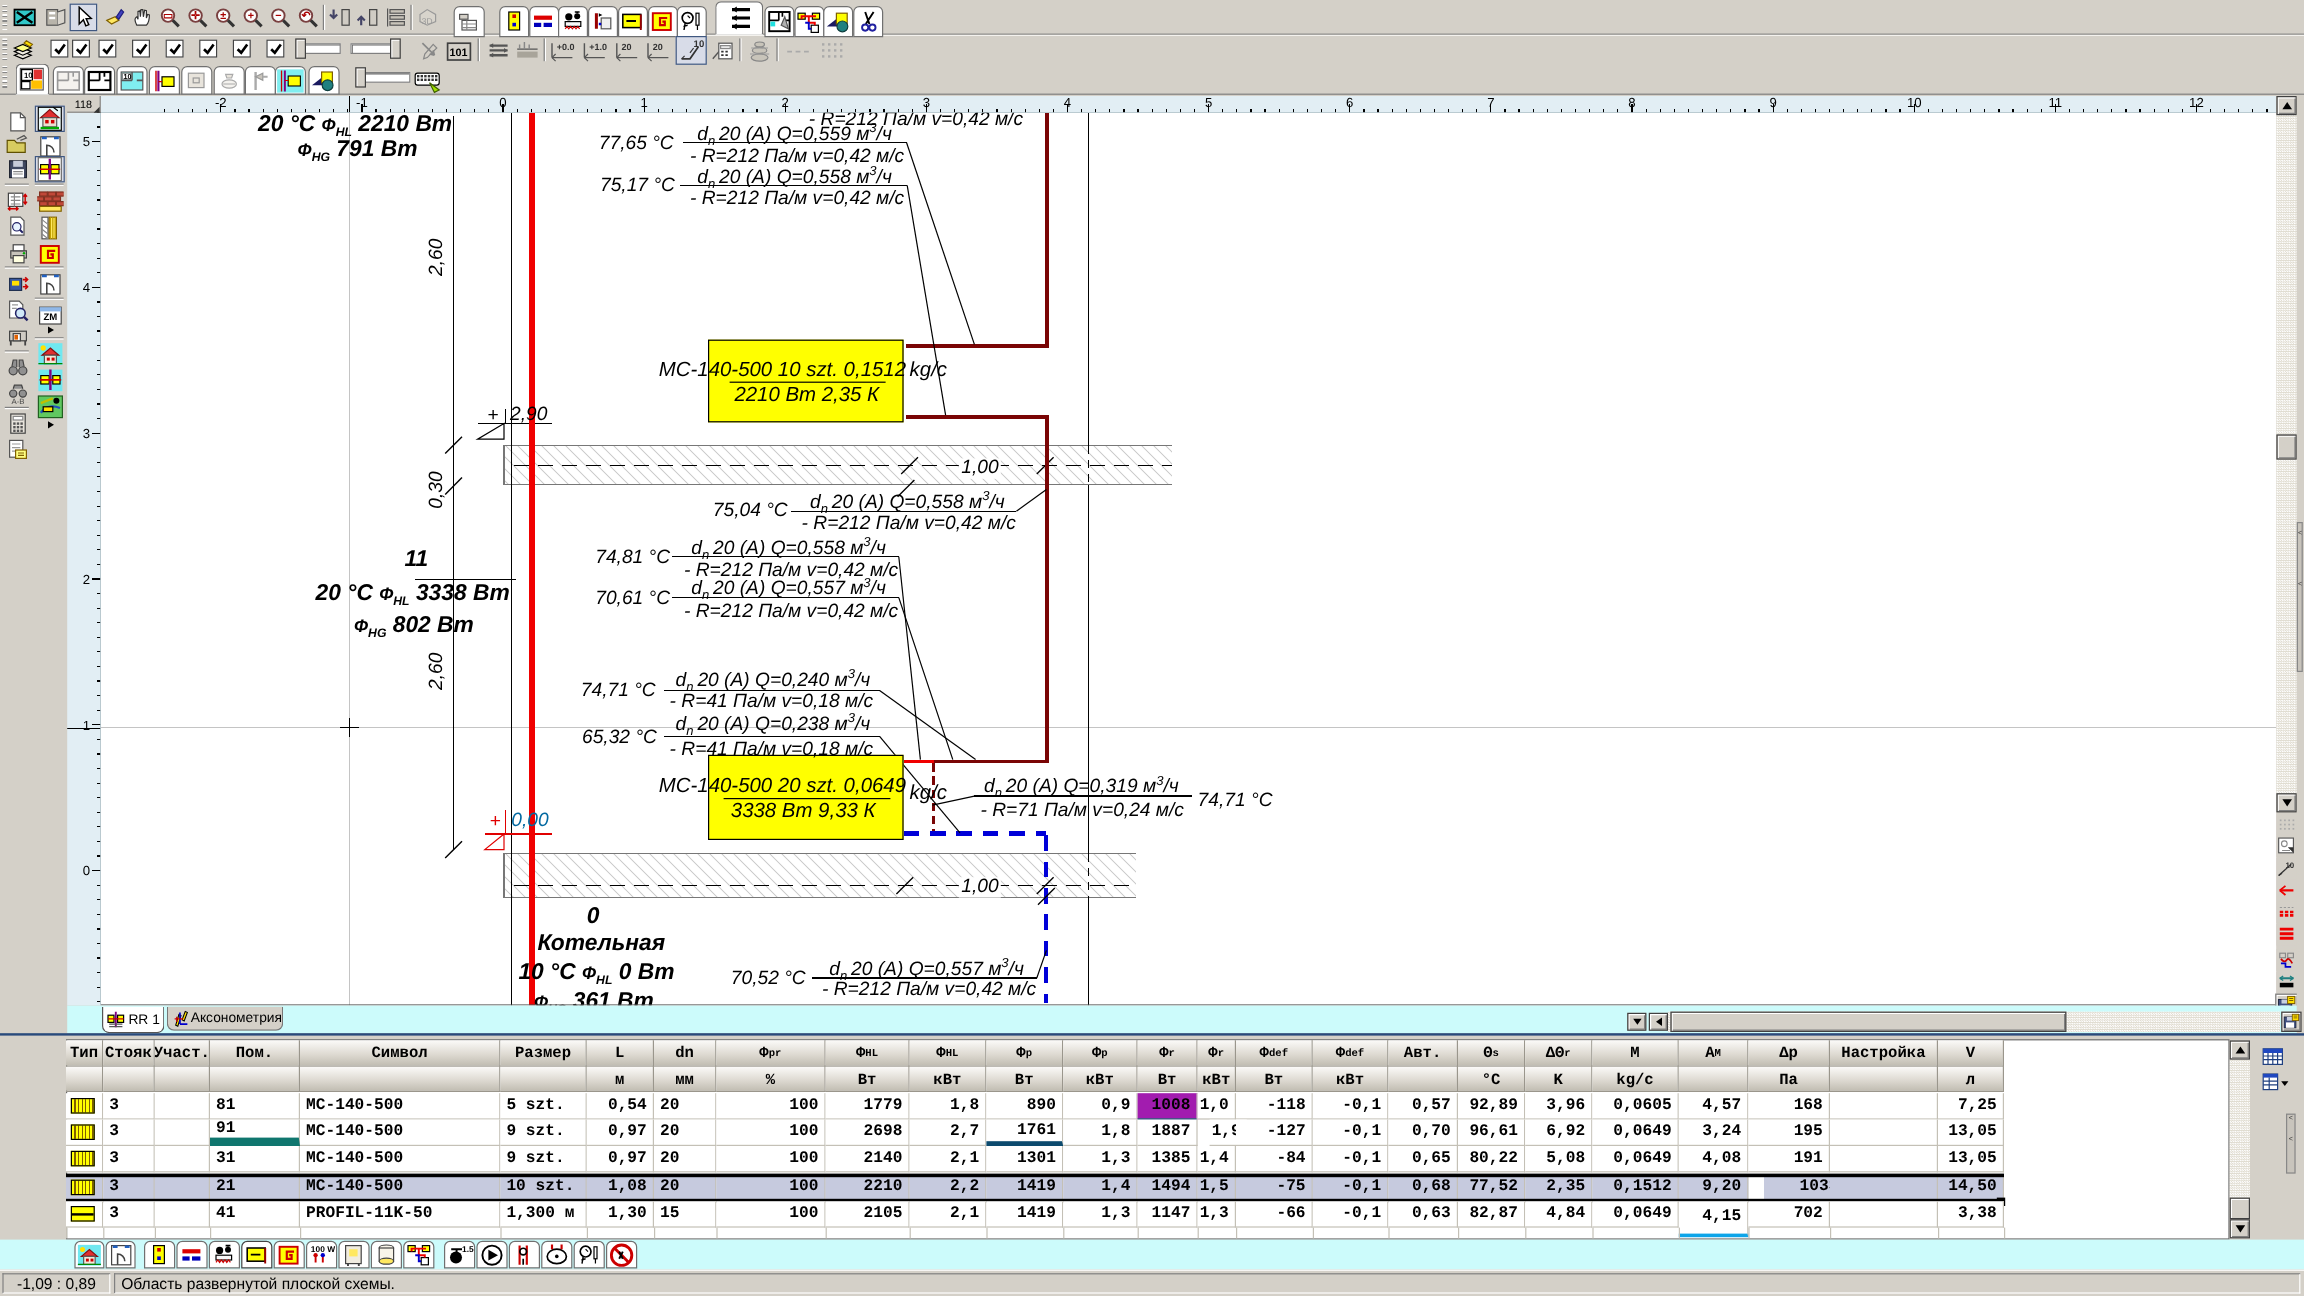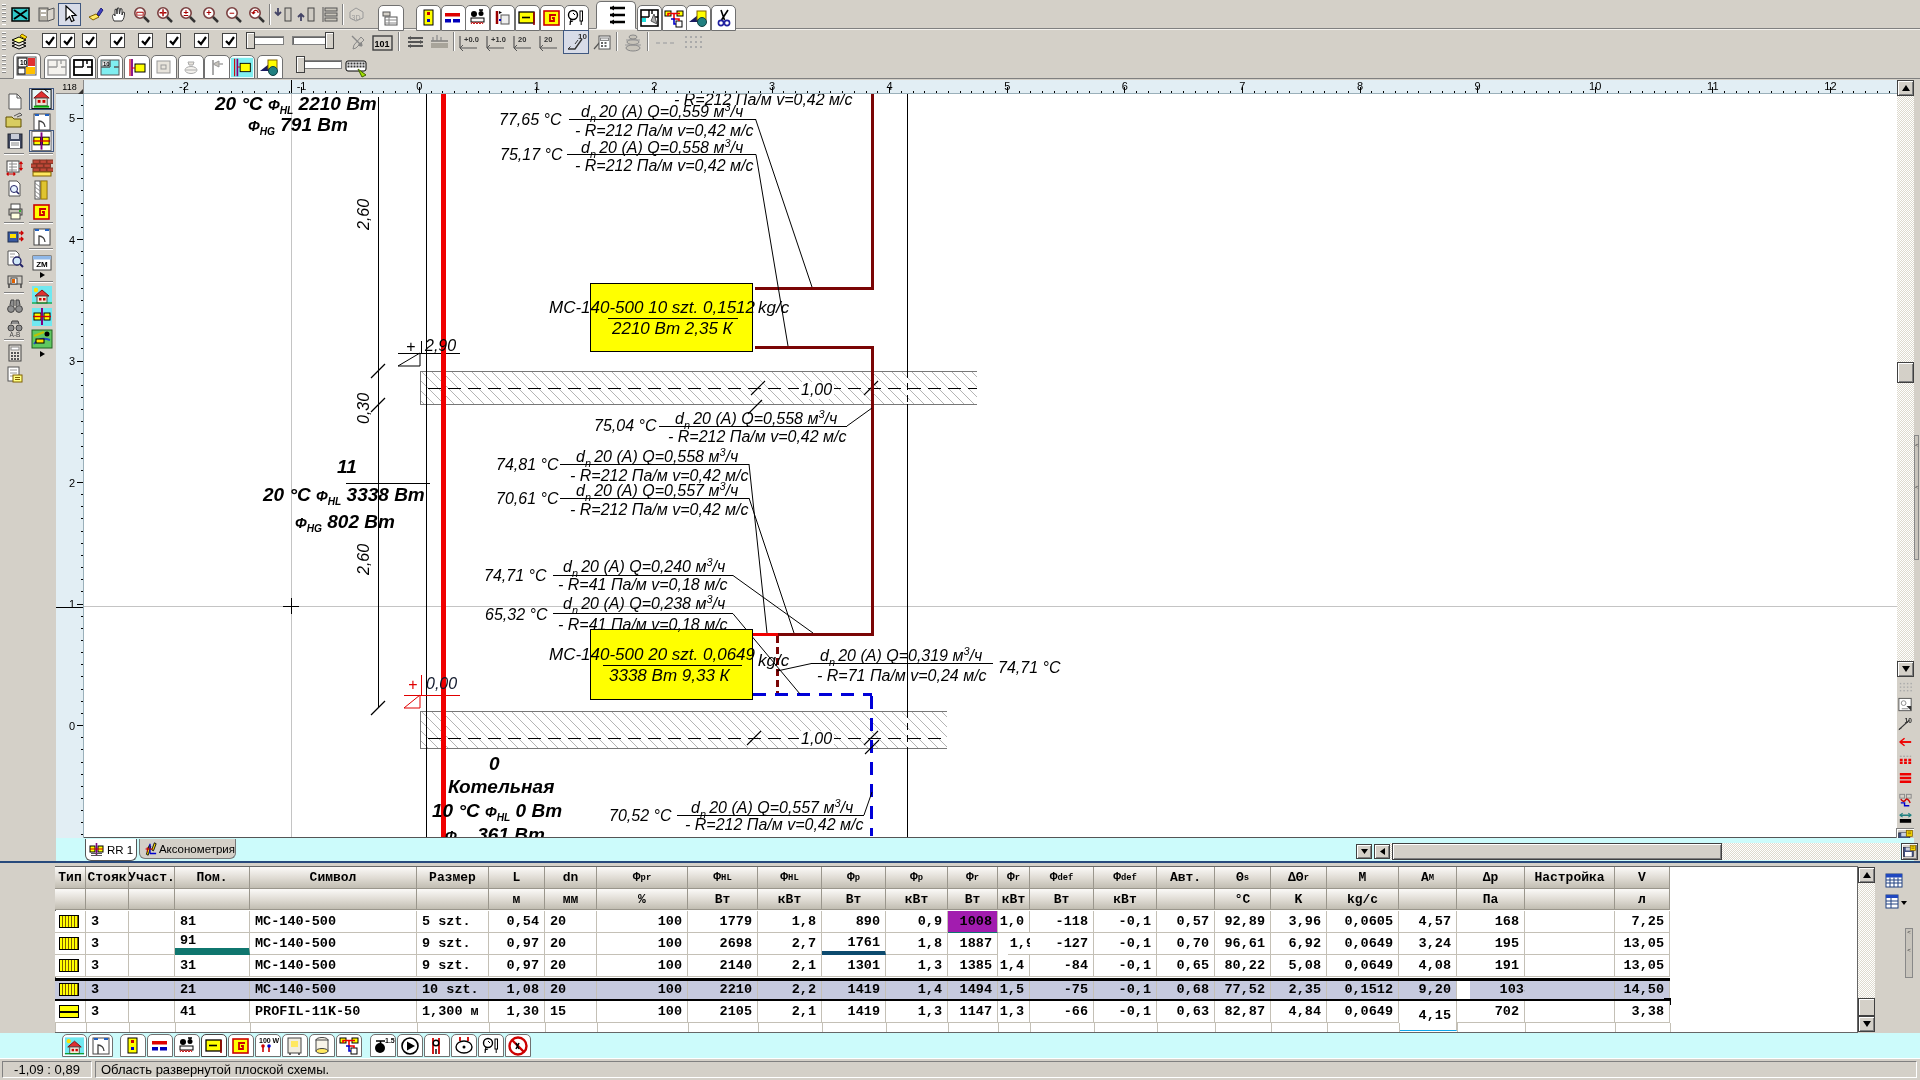--- a/index.html
+++ b/index.html
@@ -1057,21 +1057,21 @@
 <div class="cvt rm" style="left:405px;top:660px;">0</div>
 <div class="cvt rm" style="left:364px;top:683px;">Котельная</div>
 <div class="cvt rm" style="left:348px;top:707px;">10 °C <span style="font-size:15px">Ф<sub>HL</sub></span> 0 Вт</div>
 <div class="cvt rm" style="left:361px;top:731px;"><span style="font-size:15px">Ф<sub>HG</sub></span> 361 Вт</div>
 <div class="cvt ann" style="left:258px;top:100px;transform:rotate(-90deg);transform-origin:left top;left:272px;top:136px">2,60</div>
 <div class="cvt ann" style="left:258px;top:445px;transform:rotate(-90deg);transform-origin:left top;left:272px;top:481px">2,60</div>
 <div class="cvt ann" style="left:268px;top:330px;transform:rotate(-90deg);transform-origin:left top;left:272px;top:330px">0,30</div>
 <div class="cvt ann" style="left:322px;top:245px;">+</div>
 <div class="cvt ann" style="left:341px;top:244px;">2,90</div>
 <div class="cvt ann" style="left:324px;top:583px;color:#e00000">+</div>
-<div class="cvt ann" style="left:342px;top:582px;color:#0f172a">0,00</div>
+<div class="cvt ann" style="left:342px;top:582px;color:#0369a1">0,00</div>
 <div class="cvt ann" style="left:715px;top:288px;background:#fff;padding:0 2px">1,00</div>
 <div class="cvt ann" style="left:715px;top:637px;background:#fff;padding:0 2px">1,00</div>
 <div class="cvt ann" style="left:465px;top:205px;font-size:17px">МС-140-500 10 szt. 0,1512</div>
 <div class="cvt ann" style="left:674px;top:205px;font-size:17px">kg/c</div>
 <div class="abs" style="left:524px;top:224px;width:130px;height:1px;background:#000"></div>
 <div class="cvt ann" style="left:528px;top:226px;font-size:17px">2210 Вт 2,35 К</div>
 <div class="cvt ann" style="left:465px;top:552px;font-size:17px">МС-140-500 20 szt. 0,0649</div>
 <div class="cvt ann" style="left:674px;top:558px;font-size:17px">kg/c</div>
 <div class="abs" style="left:519px;top:571px;width:139px;height:1px;background:#000"></div>
 <div class="cvt ann" style="left:525px;top:573px;font-size:17px">3338 Вт 9,33 К</div>
@@ -1388,21 +1388,21 @@
 <div class="dcell num" style="left:822px;top:1001px;width:64px;height:22px;background:#fff;border-bottom:1px solid #c4c0b6">1419</div>
 <div class="dcell num" style="left:886px;top:1001px;width:62px;height:22px;background:#fff;border-bottom:1px solid #c4c0b6">1,3</div>
 <div class="dcell num" style="left:948px;top:1001px;width:50px;height:22px;background:#fff;border-bottom:1px solid #c4c0b6">1147</div>
 <div class="dcell num" style="left:998px;top:1001px;width:32px;height:22px;background:#fff;border-bottom:1px solid #c4c0b6">1,3</div>
 <div class="dcell num" style="left:1030px;top:1001px;width:64px;height:22px;background:#fff;border-bottom:1px solid #c4c0b6">-66</div>
 <div class="dcell num" style="left:1094px;top:1001px;width:63px;height:22px;background:#fff;border-bottom:1px solid #c4c0b6">-0,1</div>
 <div class="dcell num" style="left:1157px;top:1001px;width:58px;height:22px;background:#fff;border-bottom:1px solid #c4c0b6">0,63</div>
 <div class="dcell num" style="left:1215px;top:1001px;width:56px;height:22px;background:#fff;border-bottom:1px solid #c4c0b6">82,87</div>
 <div class="dcell num" style="left:1271px;top:1001px;width:56px;height:22px;background:#fff;border-bottom:1px solid #c4c0b6">4,84</div>
 <div class="dcell num" style="left:1327px;top:1001px;width:72px;height:22px;background:#fff;border-bottom:1px solid #c4c0b6">0,0649</div>
-<div class="dcell num" style="left:1399px;top:1001px;width:58px;height:30px;background:#fff;border-bottom:1px solid #0ea5e9">4,15</div>
+<div class="dcell num" style="left:1399px;top:1001px;width:58px;height:30px;background:#fff;border-bottom:3px solid #0ea5e9">4,15</div>
 <div class="dcell num" style="left:1457px;top:1001px;width:68px;height:22px;background:#fff;border-bottom:1px solid #c4c0b6">702</div>
 <div class="dcell txt" style="left:1525px;top:1001px;width:90px;height:22px;background:#fff;border-bottom:1px solid #c4c0b6"></div>
 <div class="dcell num" style="left:1615px;top:1001px;width:55px;height:22px;background:#fff;border-bottom:1px solid #c4c0b6">3,38</div>
 <div class="abs" style="left:55px;top:1023px;width:1px;height:9px;background:#c4c0b6"></div>
 <div class="abs" style="left:86px;top:1023px;width:1px;height:9px;background:#c4c0b6"></div>
 <div class="abs" style="left:129px;top:1023px;width:1px;height:9px;background:#c4c0b6"></div>
 <div class="abs" style="left:175px;top:1023px;width:1px;height:9px;background:#c4c0b6"></div>
 <div class="abs" style="left:250px;top:1023px;width:1px;height:9px;background:#c4c0b6"></div>
 <div class="abs" style="left:417px;top:1023px;width:1px;height:9px;background:#c4c0b6"></div>
 <div class="abs" style="left:489px;top:1023px;width:1px;height:9px;background:#c4c0b6"></div>

